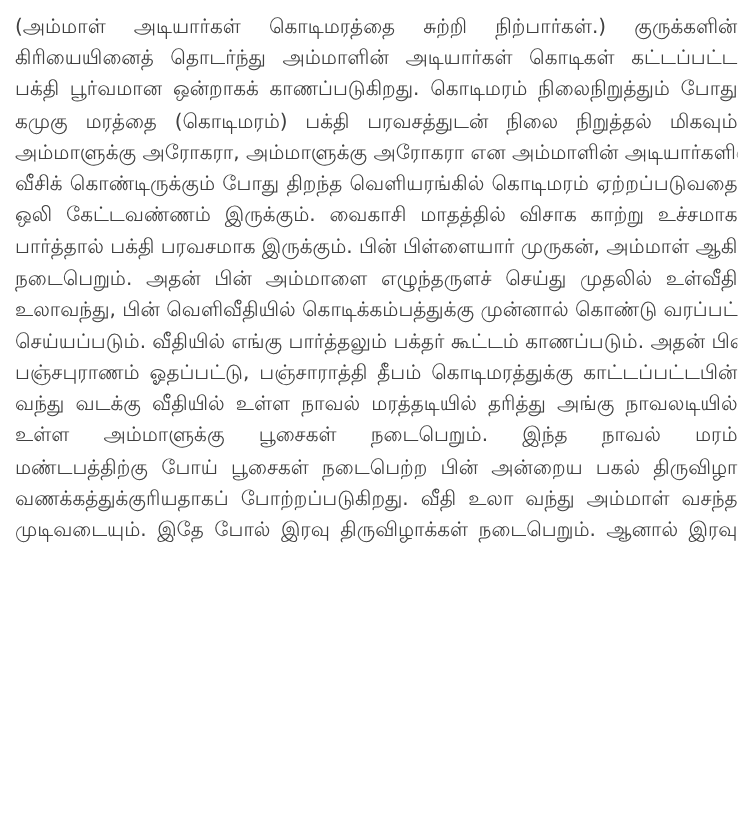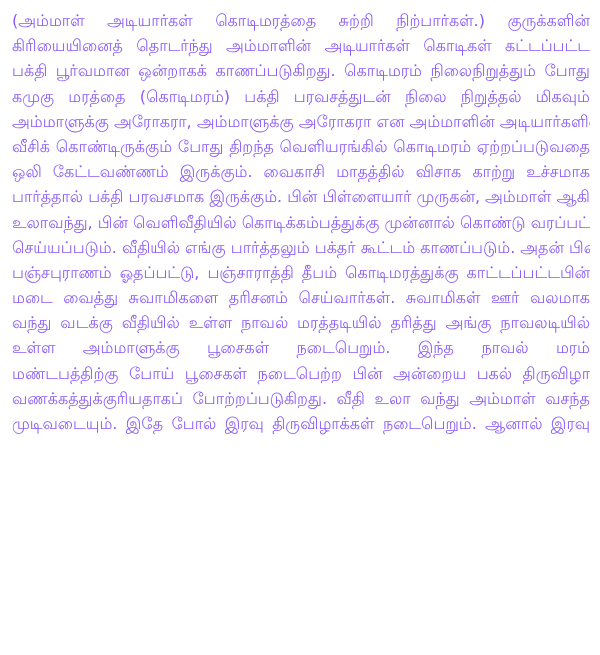--- a/index.html
+++ b/index.html
@@ -11,21 +11,21 @@
       width: 600px;
       height: 655px;
       overflow: hidden;
       position: relative;
     }
     .page {
       position: absolute;
       left: 12px;
       top: 8px;
       width: 578px;
-      color: #8b5cf6;
+      color: #404040;
       font-family: "DejaVu Sans", sans-serif;
       font-size: 16px;
     }
     .line {
       display: block;
       height: 25.2px;
       line-height: 25.2px;
       white-space: nowrap;
       text-align: justify;
       text-align-last: justify;
@@ -38,23 +38,23 @@
 <div class="page">
   <div class="paragraph">
     <span class="line">(அம்மாள் அடியார்கள் கொடிமரத்தை சுற்றி நிற்பார்கள்.) குருக்களின்</span>
     <span class="line">கிரியையினைத் தொடர்ந்து அம்மாளின் அடியார்கள் கொடிகள் கட்டப்பட்ட</span>
     <span class="line">பக்தி பூர்வமான ஒன்றாகக் காணப்படுகிறது. கொடிமரம் நிலைநிறுத்தும் போது</span>
     <span class="line">கமுகு மரத்தை (கொடிமரம்) பக்தி பரவசத்துடன் நிலை நிறுத்தல் மிகவும்</span>
     <span class="line">அம்மாளுக்கு அரோகரா, அம்மாளுக்கு அரோகரா என அம்மாளின் அடியார்களின்</span>
     <span class="line">வீசிக் கொண்டிருக்கும் போது திறந்த வெளியரங்கில் கொடிமரம் ஏற்றப்படுவதை</span>
     <span class="line">ஒலி கேட்டவண்ணம் இருக்கும். வைகாசி மாதத்தில் விசாக காற்று உச்சமாக</span>
     <span class="line">பார்த்தால் பக்தி பரவசமாக இருக்கும். பின் பிள்ளையார் முருகன், அம்மாள் ஆகிய</span>
+    <span class="line">நடைபெறும். அதன் பின் அம்மாளை எழுந்தருளச் செய்து முதலில் உள்வீதி</span>
     <span class="line">உலாவந்து, பின் வெளிவீதியில் கொடிக்கம்பத்துக்கு முன்னால் கொண்டு வரப்பட்டு</span>
     <span class="line">செய்யப்படும். வீதியில் எங்கு பார்த்தலும் பக்தர் கூட்டம் காணப்படும். அதன் பின்</span>
     <span class="line">பஞ்சபுராணம் ஓதப்பட்டு, பஞ்சாராத்தி தீபம் கொடிமரத்துக்கு காட்டப்பட்டபின்</span>
-    <span class="line">மடை வைத்து சுவாமிகளை தரிசனம் செய்வார்கள். சுவாமிகள் ஊர் வலமாக</span>
     <span class="line">வந்து வடக்கு வீதியில் உள்ள நாவல் மரத்தடியில் தரித்து அங்கு நாவலடியில்</span>
     <span class="line">உள்ள அம்மாளுக்கு பூசைகள் நடைபெறும். இந்த நாவல் மரம்</span>
     <span class="line">மண்டபத்திற்கு போய் பூசைகள் நடைபெற்ற பின் அன்றைய பகல் திருவிழா</span>
     <span class="line">வணக்கத்துக்குரியதாகப் போற்றப்படுகிறது. வீதி உலா வந்து அம்மாள் வசந்த</span>
     <span class="line">முடிவடையும். இதே போல் இரவு திருவிழாக்கள் நடைபெறும். ஆனால் இரவு</span>
   </div>
 </div>
 
 </body></html>

